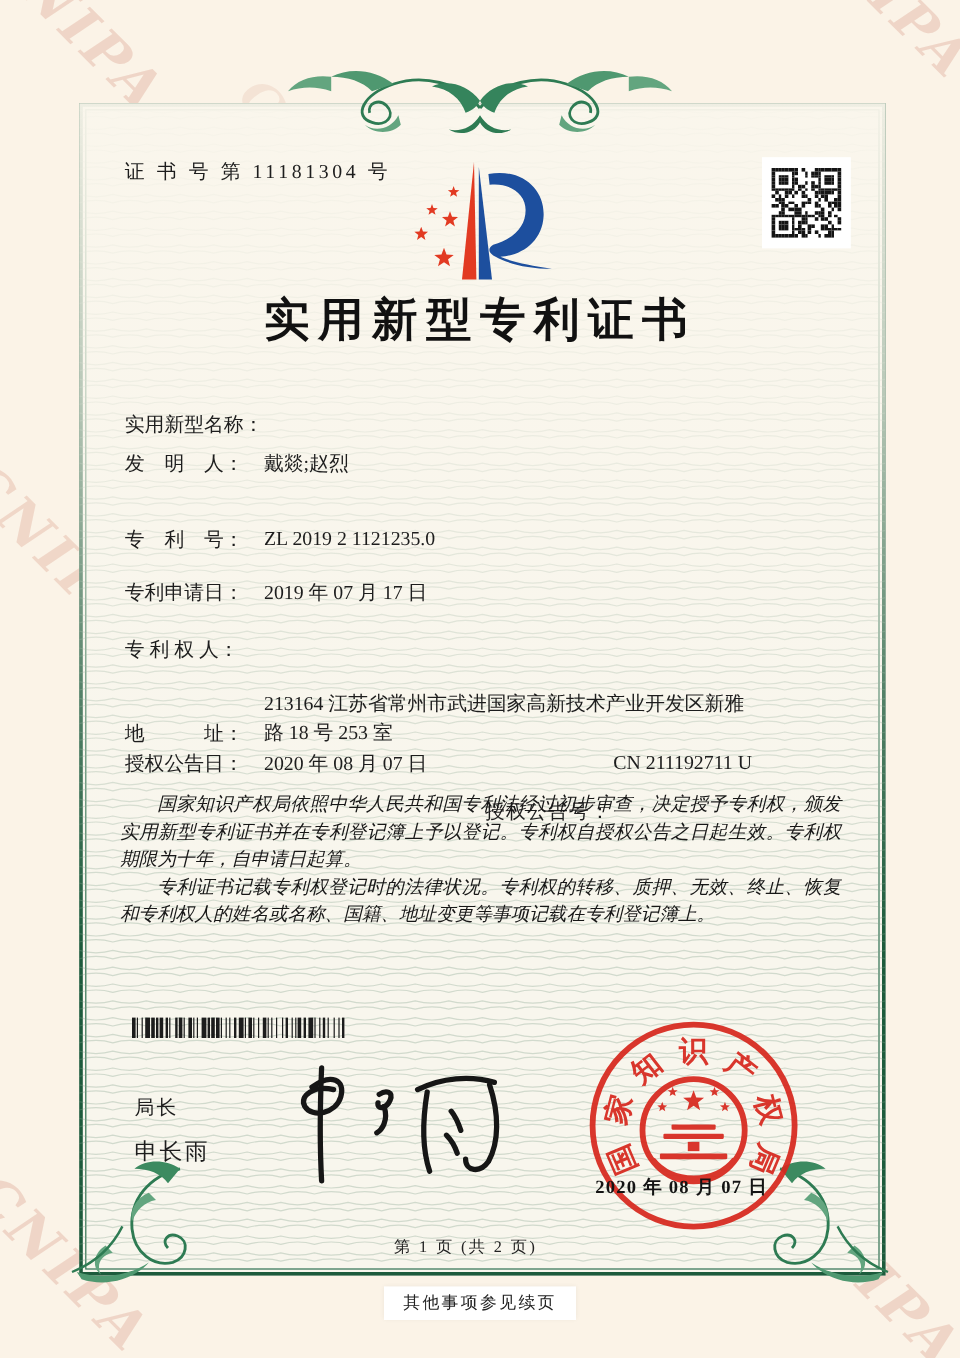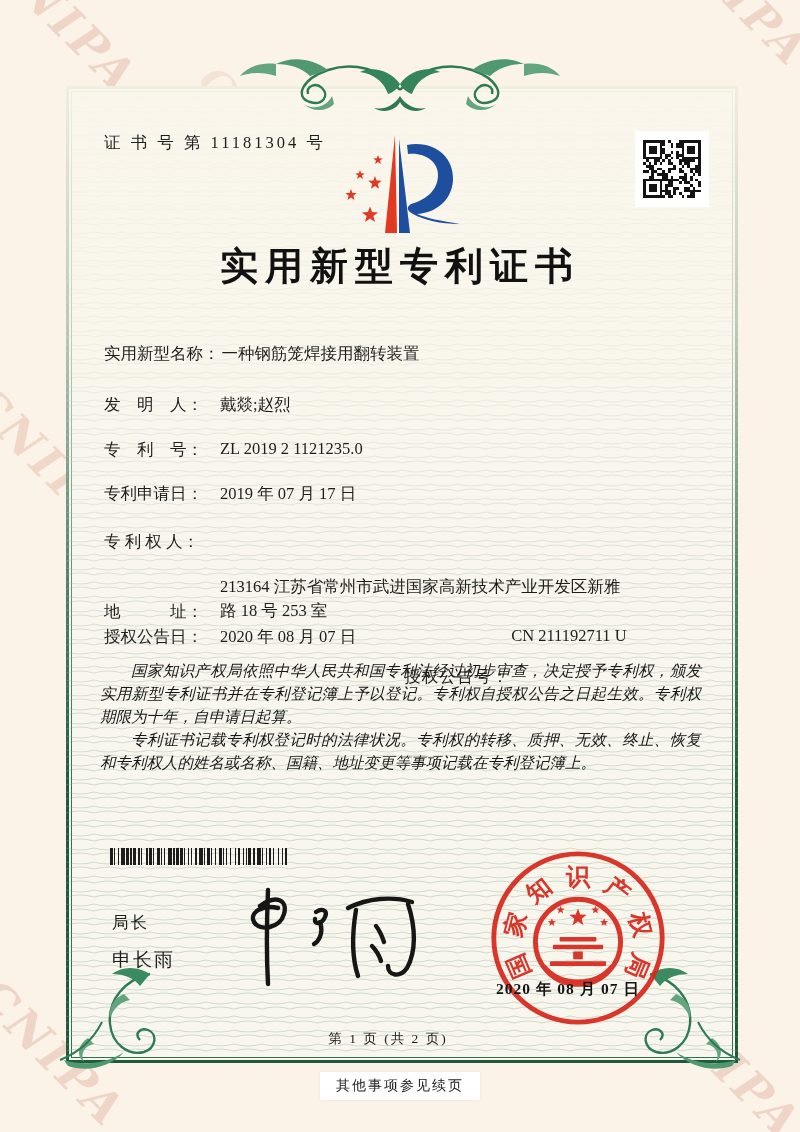--- a/index.html
+++ b/index.html
@@ -736,23 +736,22 @@
       <polygon points="23.0,66.0 21.5,70.0 17.3,70.1 20.6,72.8 19.5,76.9 23.0,74.5 26.5,76.9 25.4,72.8 28.7,70.1 24.5,70.0" fill="#e23a22"></polygon>
       <polygon points="42.0,83.5 39.9,89.1 33.9,89.4 38.6,93.1 37.0,98.9 42.0,95.6 47.0,98.9 45.4,93.1 50.1,89.4 44.1,89.1" fill="#e23a22"></polygon>
     </g>
 </svg>
 
 <div class="title">实用新型专利证书</div>
 
 <div class="rows">
   <div class="row" style="top:9px;">
     <span class="lbl">实用新型名称：</span>
-    <span class="val">一种钢筋笼焊接用翻转装置</span>
   </div>
-  <div class="row" style="top:60px;">
+  <div class="row" style="top:42px;">
     <span class="lbl">发　明　人：</span>
     <span class="val">戴燚;赵烈</span>
   </div>
   <div class="row" style="top:105px;">
     <span class="lbl">专　利　号：</span>
     <span class="val">ZL 2019 2 1121235.0</span>
   </div>
   <div class="row" style="top:149px;">
     <span class="lbl">专利申请日：</span>
     <span class="val">2019 年 07 月 17 日</span>

